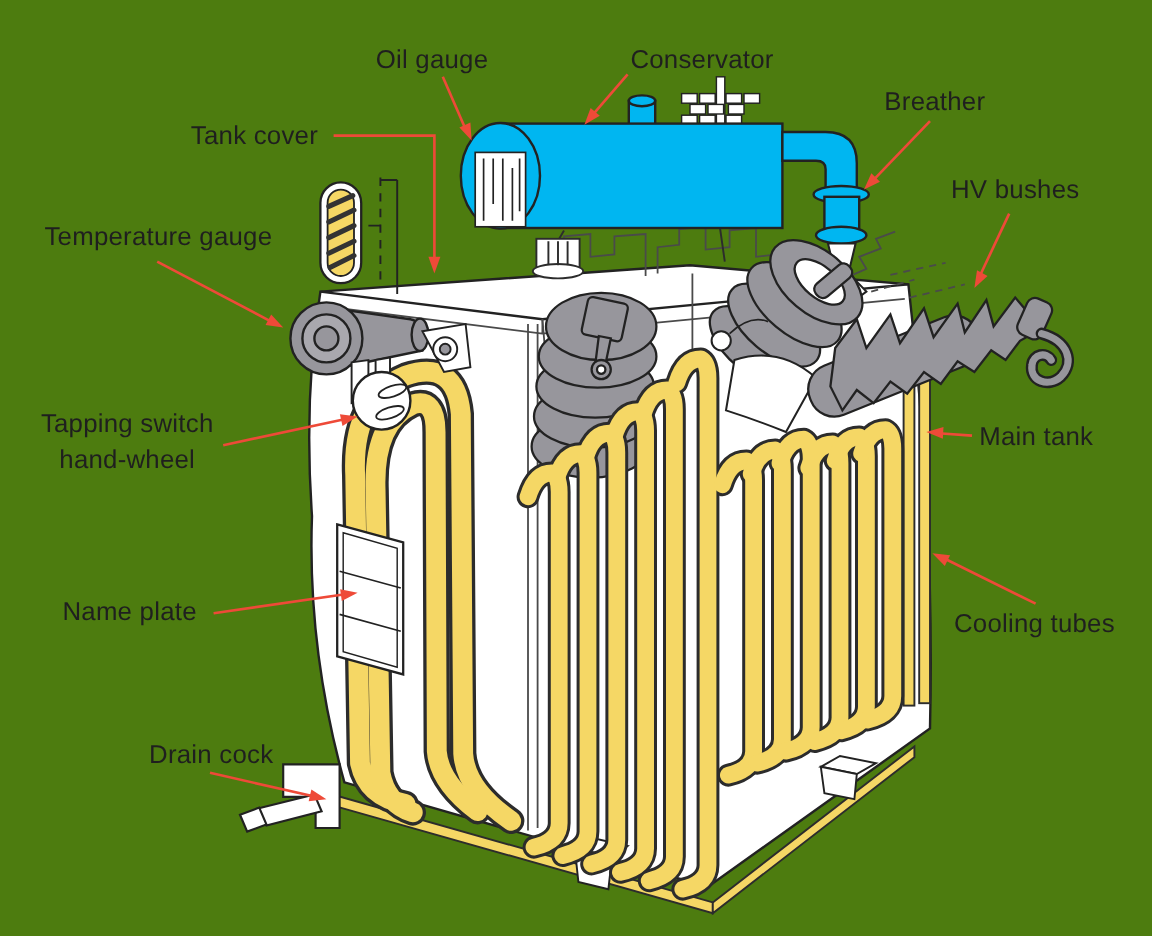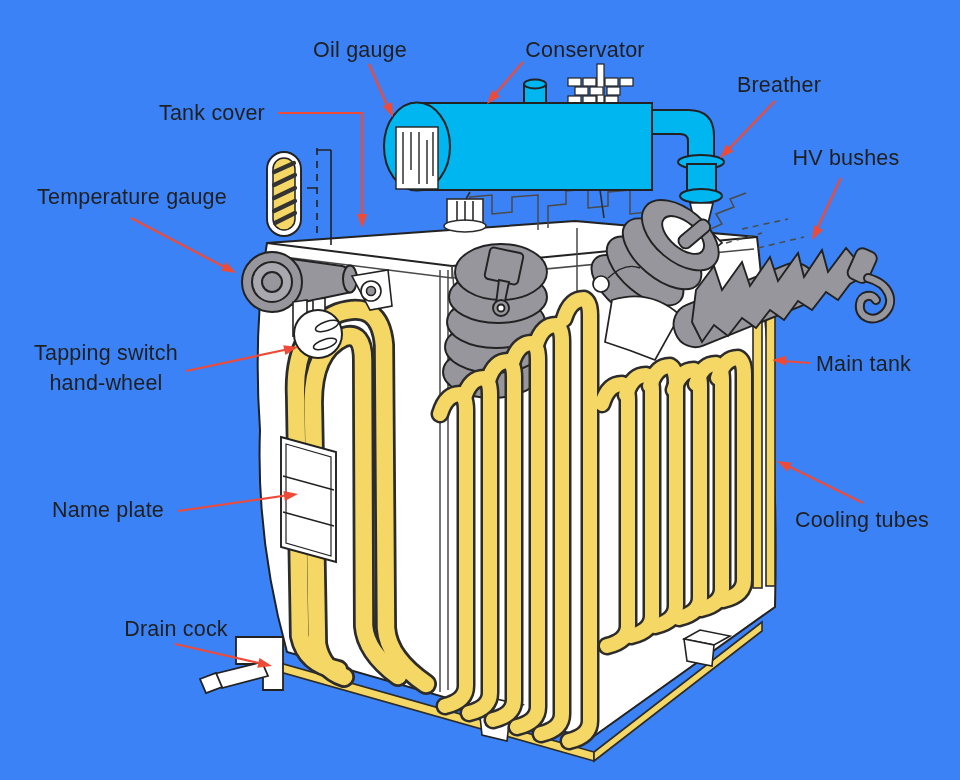--- a/index.html
+++ b/index.html
@@ -1,16 +1,16 @@
 <!DOCTYPE html>
 <html><head>
 <meta charset="utf-8">
 <style>
   html,body{margin:0;padding:0;background:#ffffff;}
-  .stage{width:960px;height:780px;position:relative;background:#3b82f6;overflow:hidden;}
+  .stage{width:960px;height:780px;position:relative;background:#4d7c0f;overflow:hidden;}
   svg{display:block;}
   svg text{font-family:"Liberation Sans","DejaVu Sans",sans-serif;font-size:21.5px;letter-spacing:.2px;}
   .outline{stroke:#222;stroke-width:2;fill:#fff;}
   .thin{stroke:#4a4a4a;stroke-width:1.5;fill:none;}
   .tube-out{fill:none;stroke:#2c2c2c;stroke-linecap:round;stroke-linejoin:round;}
   .tube-in{fill:none;stroke-linecap:round;stroke-linejoin:round;}
   .tL-out{stroke-width:22;}
   .tL-in{stroke-width:16.5;}
   .tR-out{stroke-width:19;}
   .tR-in{stroke-width:14;}

